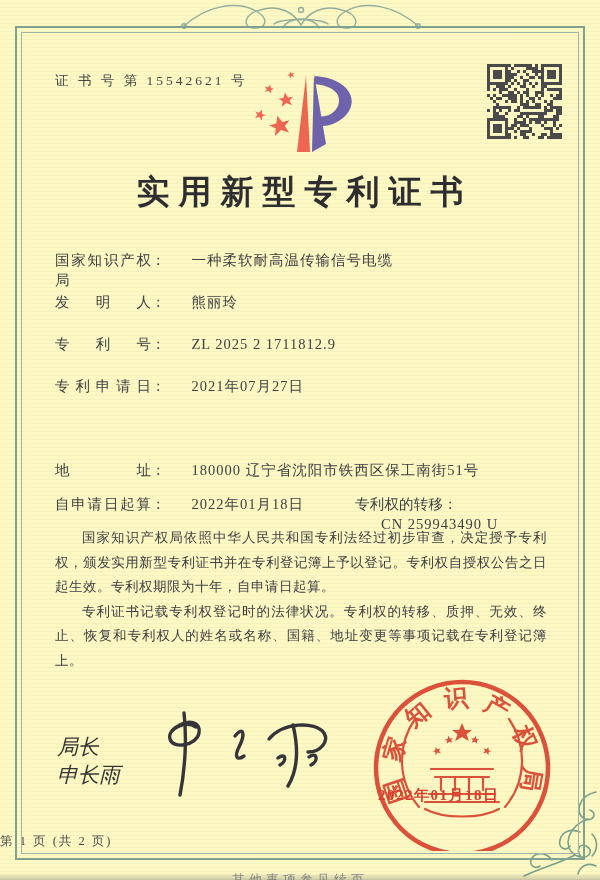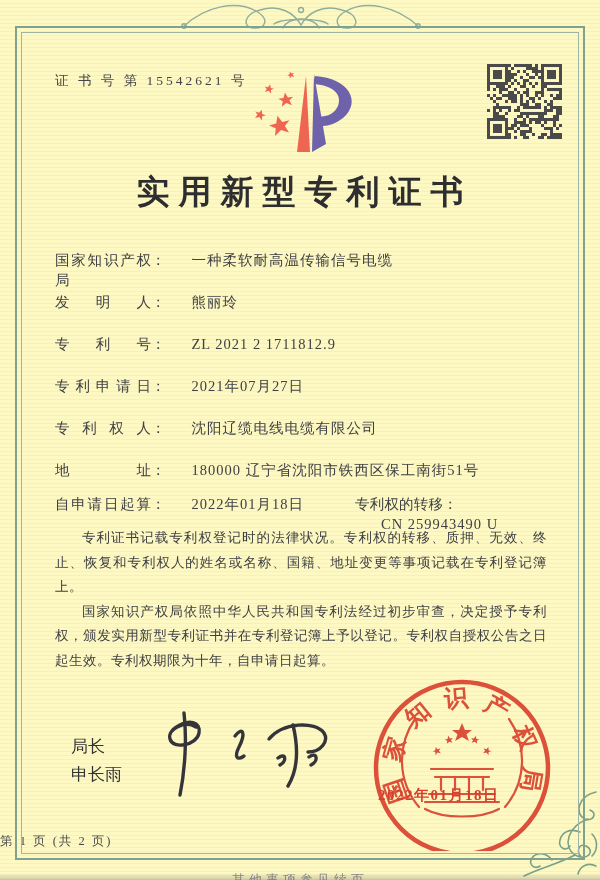--- a/index.html
+++ b/index.html
@@ -30,22 +30,22 @@
   }
   .row{position:absolute;left:55px;width:500px;font-size:14.5px;line-height:20px;color:#3f4044;}
   .lbl{display:inline-block;width:96px;text-align:justify;text-align-last:justify;vertical-align:top;}
   .colon{display:inline-block;vertical-align:top;}
   .val{display:inline-block;margin-left:26px;letter-spacing:1px;vertical-align:top;}
   .grp2{position:absolute;left:300px;top:0;}
   .grp2 .lbl{width:88px;}
   .paras{position:absolute;left:55px;top:526px;width:492px;font-size:13.5px;line-height:1.82;
     text-align:justify;letter-spacing:0.5px;color:#3f4044;}
   .paras p{margin:0;text-indent:2em;}
-  .signer{position:absolute;left:71px;top:733px;font-size:17px;line-height:28px;color:#333;
-    font-family:"Liberation Sans","DejaVu Sans",sans-serif;}
+  .signer{position:absolute;left:57px;top:733px;font-size:21px;line-height:28px;color:#333;
+    font-family:"Liberation Sans","DejaVu Sans",sans-serif;font-style:italic;}
   .signature{position:absolute;left:135px;top:708px;}
   .seal{position:absolute;left:367px;top:673px;opacity:0.92;}
   .seal-date{position:absolute;left:378px;top:786px;font-size:15px;letter-spacing:1.5px;
     color:#d5402e;font-weight:600;}
   .footer{position:absolute;left:0;right:0;top:833px;font-size:12.5px;
     letter-spacing:2px;color:#4a4a4e;}
   .clipped-note{position:absolute;left:0;right:0;top:871px;text-align:center;font-size:13px;
     letter-spacing:4px;color:#8a8a8a;}
   .photo-shadow{position:absolute;left:0;right:0;bottom:0;height:7px;pointer-events:none;
     background:linear-gradient(180deg, rgba(0,0,0,0) 0%, rgba(90,90,90,0.30) 100%);}
@@ -108,41 +108,38 @@
 
   <h1 class="title">实用新型专利证书</h1>
 
   <div class="row" style="top:250px">
     <span class="lbl">国家知识产权局</span><span class="colon">：</span><span class="val">一种柔软耐高温传输信号电缆</span>
   </div>
   <div class="row" style="top:292px">
     <span class="lbl">发明人</span><span class="colon">：</span><span class="val">熊丽玲</span>
   </div>
   <div class="row" style="top:334px">
-    <span class="lbl">专利号</span><span class="colon">：</span><span class="val">ZL 2021 2 1711812.9</span>
+    <span class="lbl">专利号</span><span class="colon">：</span><span class="val">ZL 2025 2 1711812.9</span>
   </div>
   <div class="row" style="top:376px">
     <span class="lbl">专利申请日</span><span class="colon">：</span><span class="val">2021年07月27日</span>
-  </div>
-  <div class="row" style="top:418px">
-    <span class="lbl">专利权人</span><span class="colon">：</span><span class="val">沈阳辽缆电线电缆有限公司</span>
   </div>
   <div class="row" style="top:460px">
     <span class="lbl">地址</span><span class="colon">：</span><span class="val">180000 辽宁省沈阳市铁西区保工南街51号</span>
   </div>
   <div class="row" style="top:494px">
     <span class="lbl">自申请日起算</span><span class="colon">：</span><span class="val">2022年01月18日</span>
     <span class="grp2">
       <span class="lbl">专利权的转移</span><span class="colon">：</span><span class="val">CN 259943490 U</span>
     </span>
   </div>
 
   <div class="paras">
+    <p>国家知识产权局依照中华人民共和国专利法经过初步审查，决定授予专利权，颁发实用新型专利证书并在专利登记簿上予以登记。专利权自授权公告之日起生效。专利权期限为十年，自申请日起算。</p>
     <p>专利证书记载专利权登记时的法律状况。专利权的转移、质押、无效、终止、恢复和专利权人的姓名或名称、国籍、地址变更等事项记载在专利登记簿上。</p>
-    <p>国家知识产权局依照中华人民共和国专利法经过初步审查，决定授予专利权，颁发实用新型专利证书并在专利登记簿上予以登记。专利权自授权公告之日起生效。专利权期限为十年，自申请日起算。</p>
   </div>
 
   <div class="signer">
     <div>局长</div>
     <div>申长雨</div>
   </div>
 
   <svg class="signature" width="210" height="92" viewBox="0 0 210 92">
     <g fill="none" stroke="#34343a" stroke-width="3.4" stroke-linecap="round" stroke-linejoin="round">
       <path d="M40,20 C54,10 66,14 64,25 C62,37 38,42 35,31 C32,21 50,12 61,19"></path>

